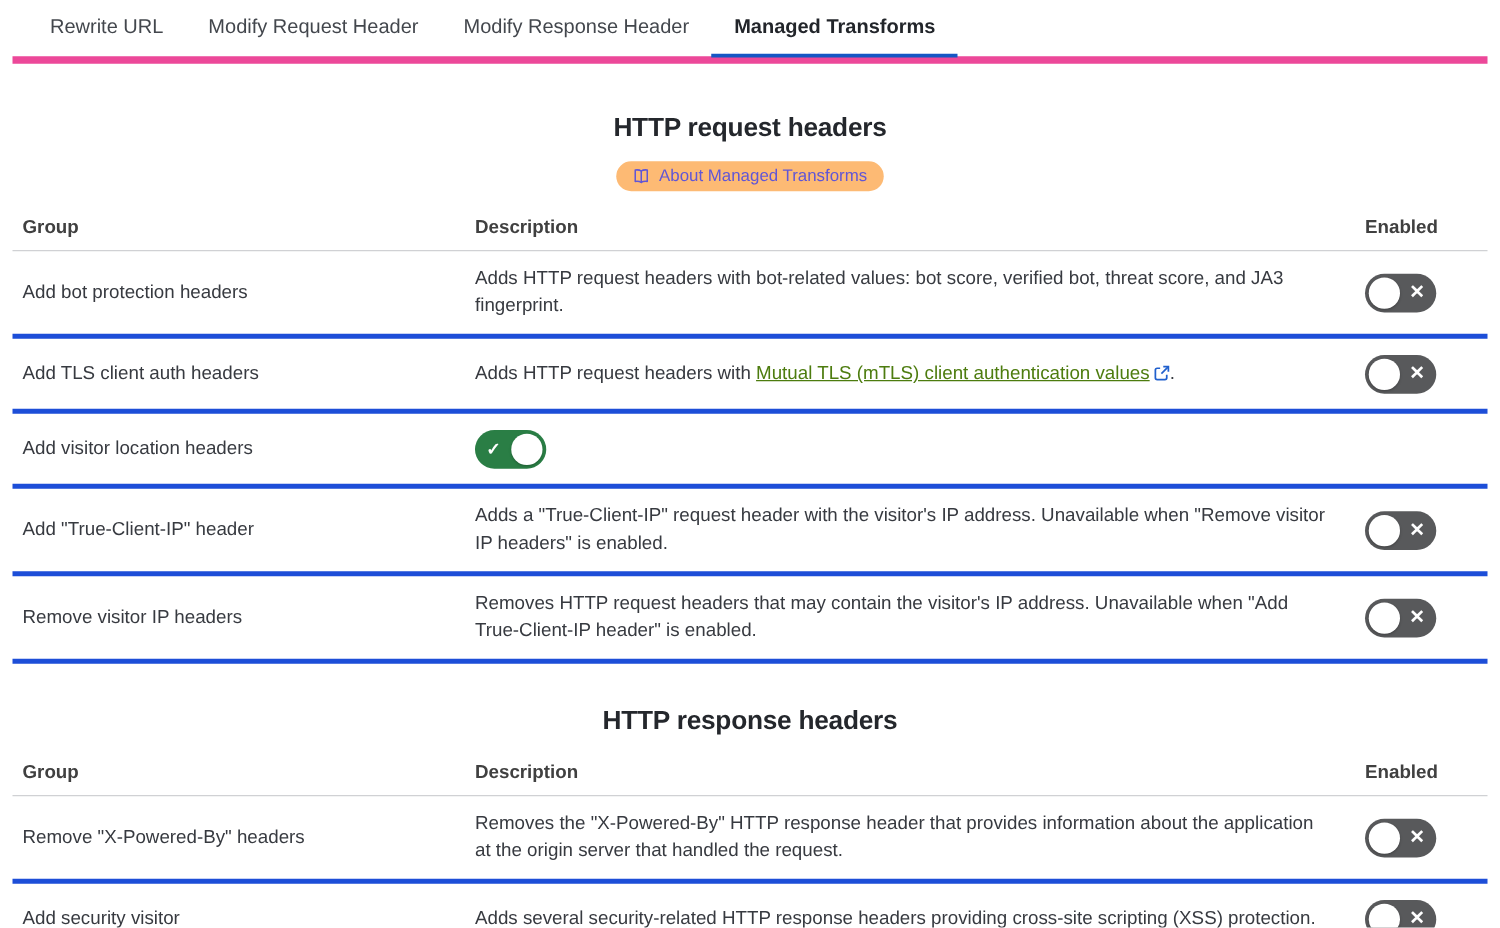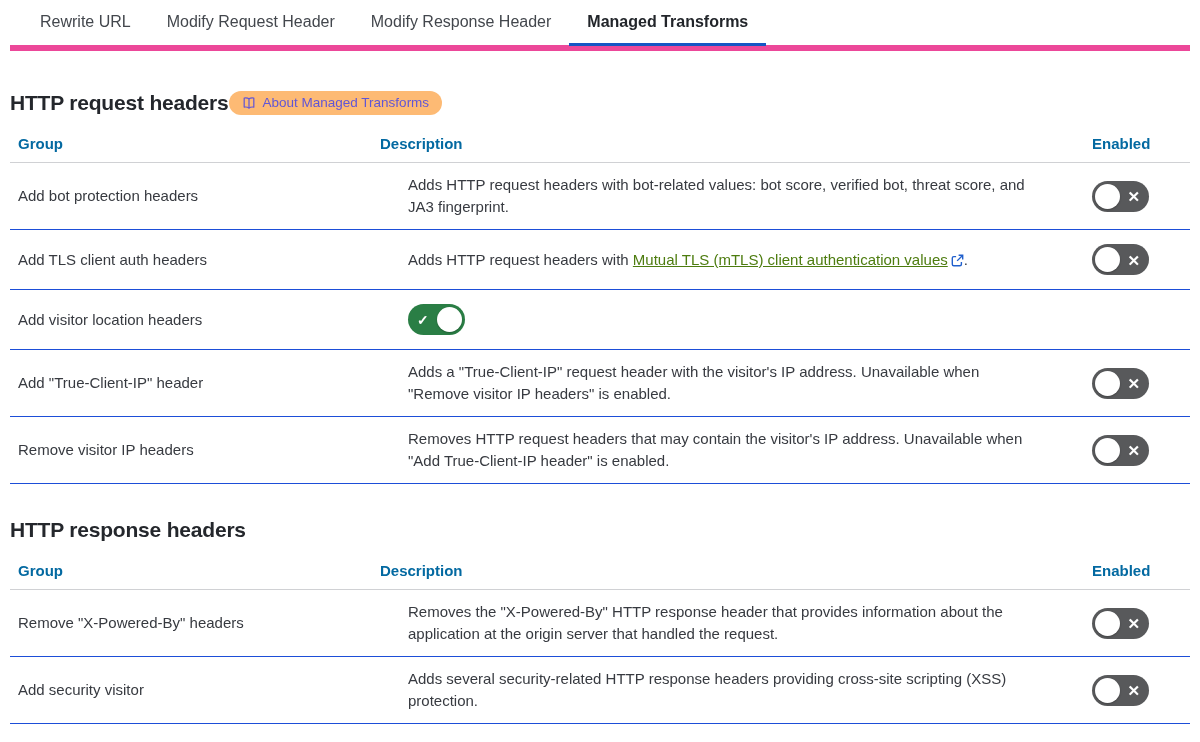--- a/index.html
+++ b/index.html
@@ -33,21 +33,23 @@
   .tab.active {
     color: #22252a;
     font-weight: 700;
     border-bottom-color: #1556c4;
   }
   
   .content { padding: 0 10px; }
   .sec-head {
     display: flex;
     align-items: center;
+    gap: 14px;
     margin: 40px 0 12px 0;
+    flex-direction: column;
   }
   .sec-head.second { margin-top: 34px; }
   h2.sec-title {
     font-size: 21px;
     font-weight: 700;
     color: #24272c;
     letter-spacing: -0.2px;
   }
   .badge {
     display: inline-flex;
@@ -65,25 +67,25 @@
   
   .tbl { width: 100%; }
   .thead, .row {
     display: grid;
     grid-template-columns: 362px 1fr 106px;
     align-items: center;
   }
   .thead > div {
     font-size: 15px;
     font-weight: 700;
-    color: #0369a1;
+    color: #404040;
     padding: 8px 8px 10px 8px;
   }
   .thead { border-bottom: 1px solid #d0d1d4; }
-  .row { border-bottom: 1px solid #1d4ed8; min-height: 60px; gap: 28px; }
+  .row { border-bottom: 4px solid #1d4ed8; min-height: 60px; }
   .cell {
     font-size: 15px;
     line-height: 22px;
     padding: 11px 8px;
     color: #373a40;
   }
   .cell.desc { padding-right: 20px; }
   .cell.desc a {
     color: #4d7c0f;
     text-decoration: underline;

